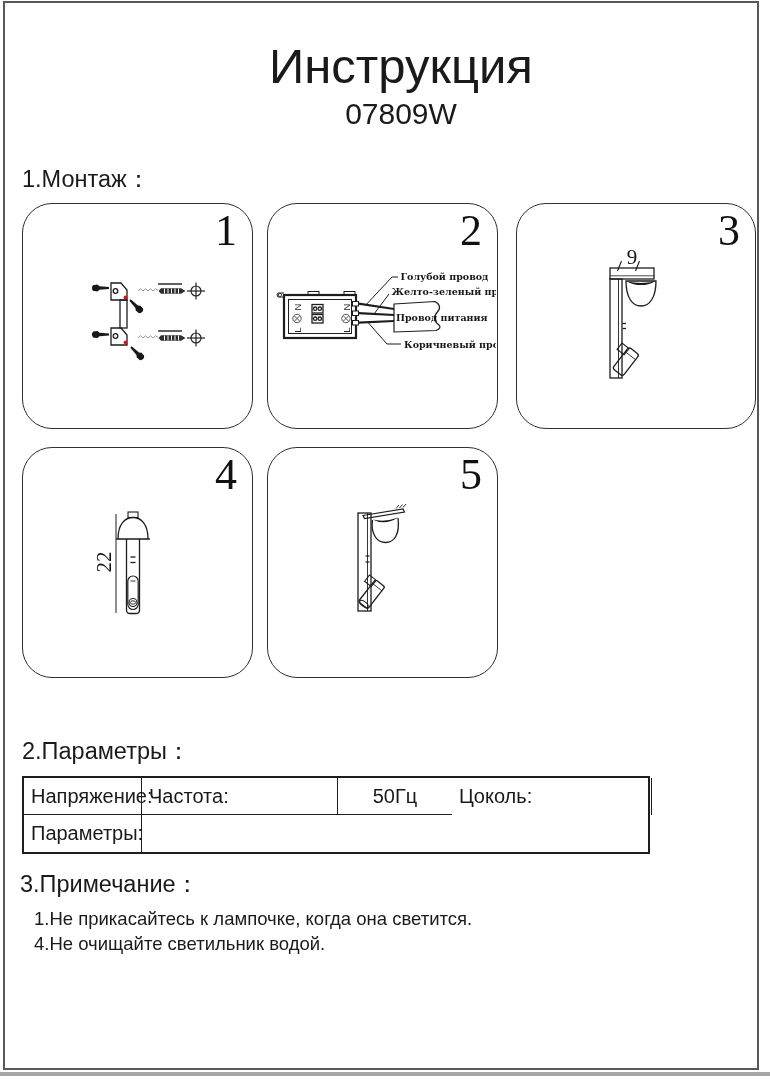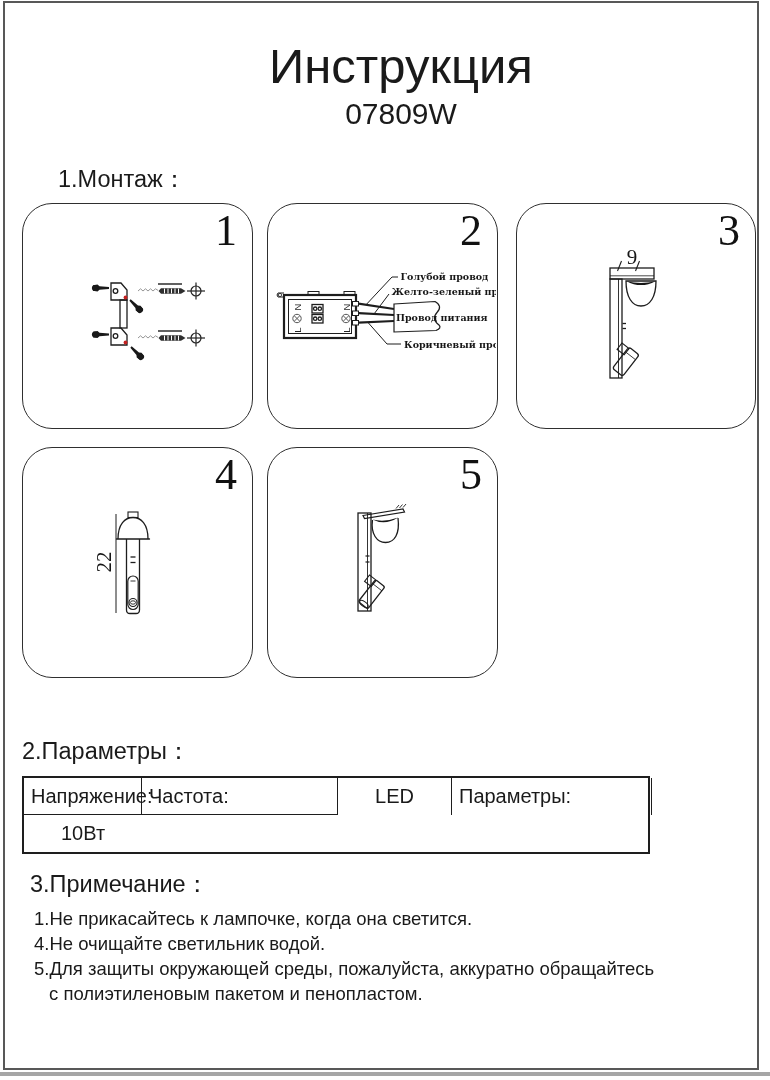--- a/index.html
+++ b/index.html
@@ -16,23 +16,23 @@
   }
   .doc-title{
     position:absolute;left:16px;top:40px;width:770px;text-align:center;
     font-size:49px;line-height:1.1;white-space:nowrap;
   }
   .doc-model{
     position:absolute;left:16px;top:97px;width:770px;text-align:center;
     font-size:30px;line-height:1.1;
   }
   .sec-heading{position:absolute;font-size:23.5px;white-space:nowrap;}
-  #heading-montage{left:22px;top:163px;margin-left:36px;}
+  #heading-montage{left:22px;top:163px;}
   #heading-params{left:22px;top:735px;}
-  #heading-notes{left:30px;top:868px;}
+  #heading-notes{left:20px;top:868px;}
 
   .panel{
     position:absolute;border:1.5px solid #2f2f2f;border-radius:30px;
     background:#fff;box-sizing:border-box;
   }
   #panel-1{left:22px;top:203px;width:231px;height:226px;}
   #panel-2{left:267px;top:203px;width:231px;height:226px;}
   #panel-3{left:516px;top:203px;width:240px;height:226px;}
   #panel-4{left:22px;top:447px;width:231px;height:231px;}
   #panel-5{left:267px;top:447px;width:231px;height:231px;}
@@ -274,26 +274,25 @@
       </g>
     </g>
     <path d="M104.5,71.5 Q117,78 130.2,69.5 Q117,74.5 104.5,71.5 Z" fill="#161616"></path>
   </svg>
   <div class="panel-num">5</div>
 </div>
 
 <div class="params-table">
   <div class="cell label">Напряжение:</div>
   <div class="cell label">Частота:</div>
-  <div class="cell value r2">LED</div>
+  <div class="cell value c4">50Гц</div>
+  <div class="cell label r2">Цоколь:</div>
   <div class="cell label r2">Параметры:</div>
-  <div class="cell value c4 r2">10Вт</div>
 </div>
 
 <div class="sec-heading" id="heading-notes">3.Примечание：</div>
 
 <div class="notes-list">
   <div class="note">1.Не прикасайтесь к лампочке, когда она светится.</div>
   <div class="note">4.Не очищайте светильник водой.</div>
-  <div class="note note-hang">5.Для защиты окружающей среды, пожалуйста, аккуратно обращайтесь с полиэтиленовым пакетом и пенопластом.</div>
 </div>
 
 <div class="scan-edge"></div>
 
 </body></html>

